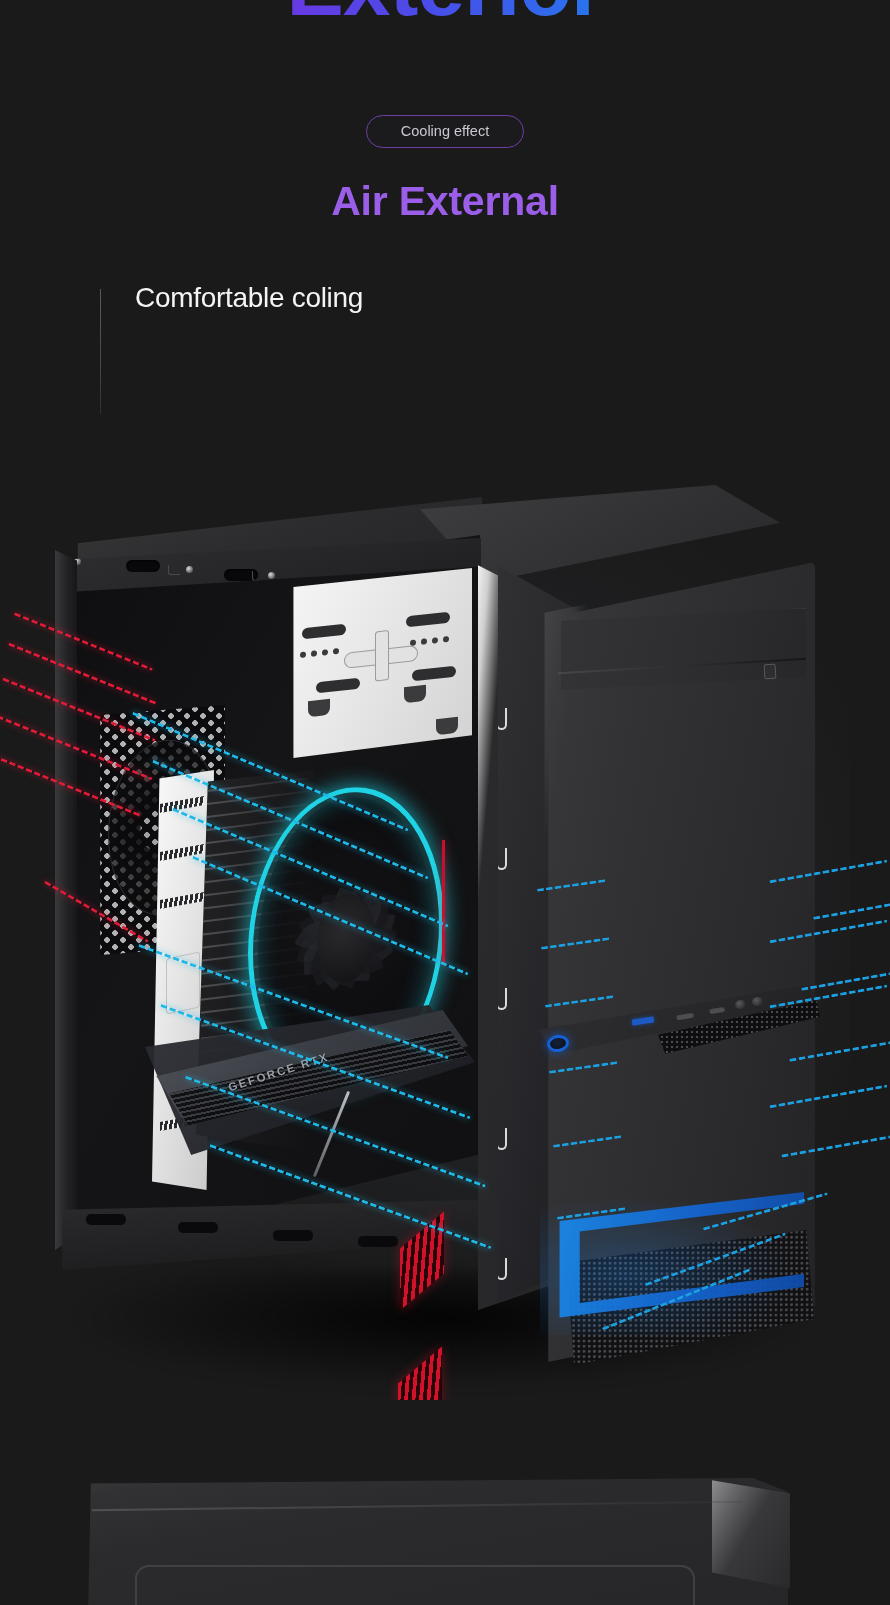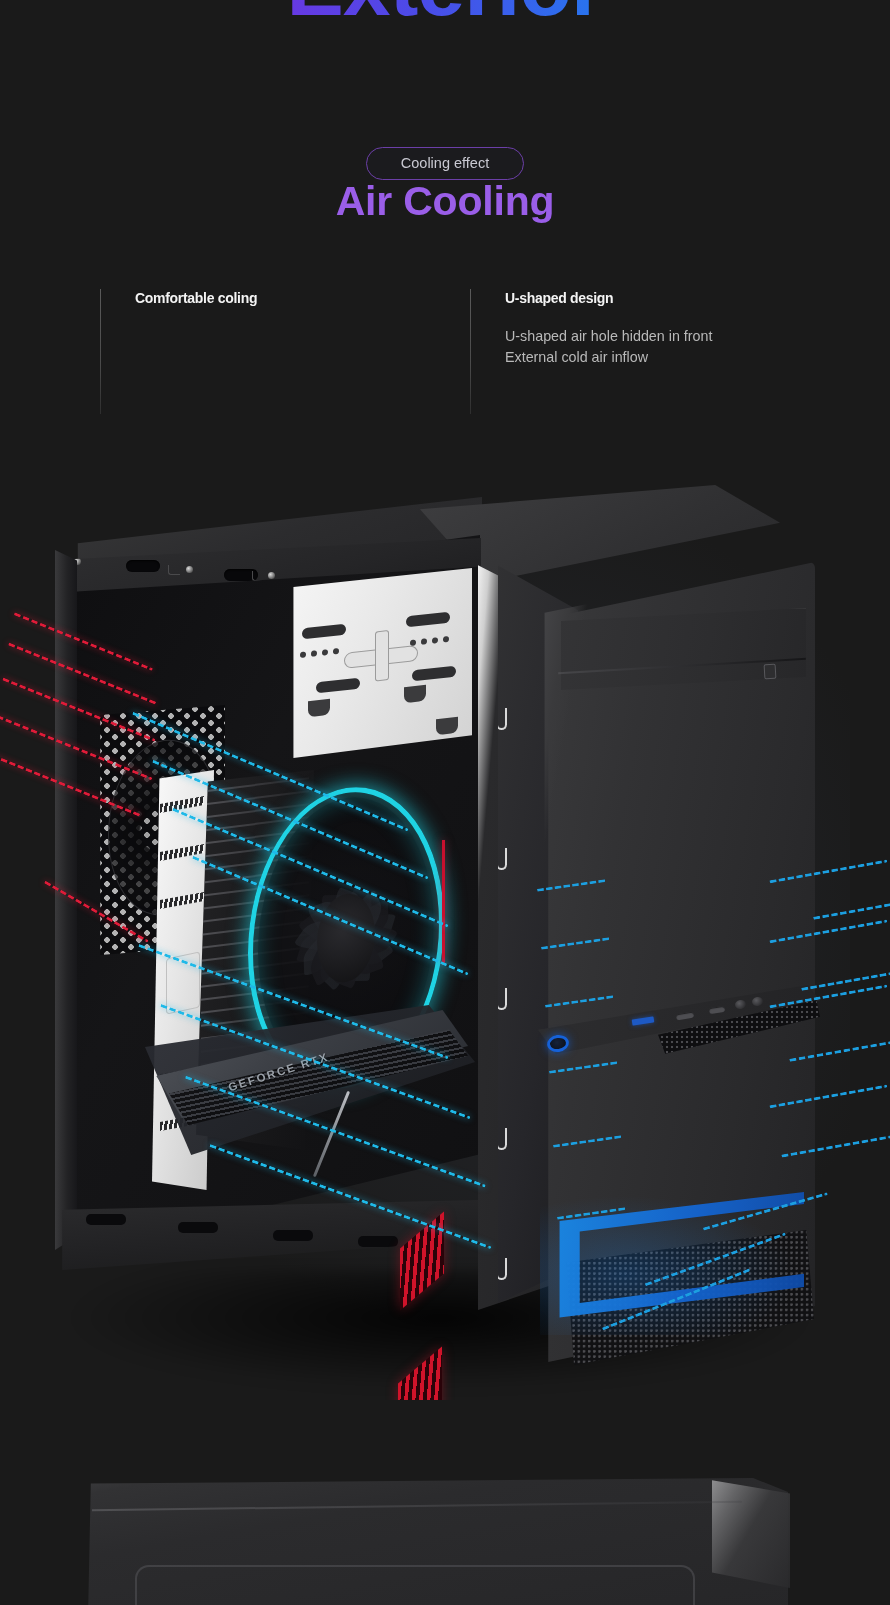--- a/index.html
+++ b/index.html
@@ -17,21 +17,21 @@
     position:absolute; left:0; right:0; top:-62px; height:95px;
     text-align:center;
     font-size:86px; font-weight:bold; letter-spacing:-1px;
     line-height:95px;
     background:linear-gradient(95deg,#a01ad8 0%,#7b2ce0 22%,#4a4ce8 48%,#1f7ff0 72%,#1495f8 100%);
     -webkit-background-clip:text; background-clip:text;
     -webkit-text-fill-color:transparent; color:transparent;
   }
 
   
-  .pill-wrap{ position:absolute; left:0; right:0; top:115px; text-align:center;margin-top:32px; }
+  .pill-wrap{ position:absolute; left:0; right:0; top:115px; text-align:center; }
   .pill{
     display:inline-block; padding:7px 34px 8px;
     border:1px solid #6c3fa8; border-radius:20px;
     color:#c9c9d2; font-size:14.5px; line-height:16px;
     background:#1b1b1e;
   }
 
   
   .heading{
     position:absolute; left:0; right:0; top:177px; text-align:center;
@@ -44,21 +44,21 @@
     position:absolute; left:100px; top:285px; width:700px;
     display:flex; gap:0;
   }
   .feature{ width:370px; position:relative; padding-left:35px; }
   .feature:nth-child(2){ width:330px; }
   .fdivider{
     position:absolute; left:0; top:4px; width:1px; height:125px;
     background:linear-gradient(180deg,#5a5a5a 0%,#4a4a4a 60%,#2e2e2e 100%);
   }
   .ftitle{
-    font-size:14px; font-weight:bold; color:#f4f4f4; line-height:26px;
+    font-size:28px; font-weight:normal; color:#f4f4f4; line-height:26px;
     letter-spacing:-0.3px; margin-bottom:15px;
   }
   .fdesc{ font-size:14.3px; color:#b9b9b9; line-height:21px; }
   .fdesc span{ display:block; }
 
   
   .stage{
     position:absolute; left:0; top:440px; width:890px; height:960px;
     overflow:hidden;
   }
@@ -416,37 +416,29 @@
 <body>
 
 <div class="page">
 
   <div class="section-title">Exterior</div>
 
   <div class="pill-wrap">
     <span class="pill">Cooling effect</span>
   </div>
 
-  <h1 class="heading">Air Cooling</h1>
+  <h1 class="heading">Air External</h1>
 
   <div class="features">
 
     <div class="feature">
       <span class="fdivider"></span>
       <div class="ftitle">Comfortable coling</div>
     </div>
 
-    <div class="feature">
-      <span class="fdivider"></span>
-      <div class="ftitle">U-shaped design</div>
-      <div class="fdesc">
-        <span>U-shaped air hole hidden in front</span>
-        <span>External cold air inflow</span>
-      </div>
-    </div>
 
   </div>
 
   <div class="stage">
     <div class="stage-glow"></div>
     <div class="case-shadow"></div>
 
     <div class="top-panel"></div>
     <div class="top-panel2"></div>
 

